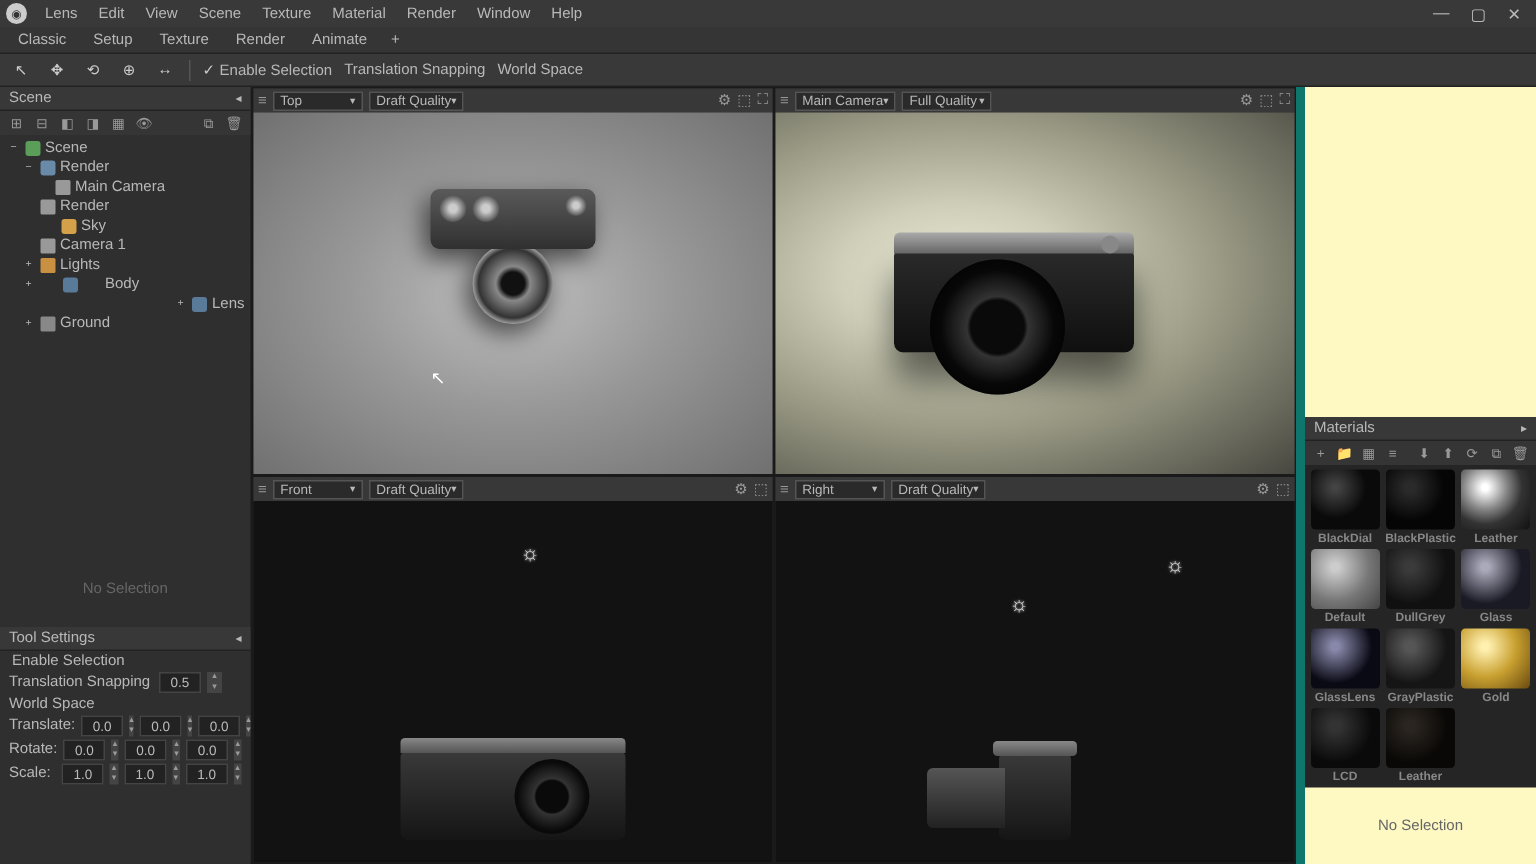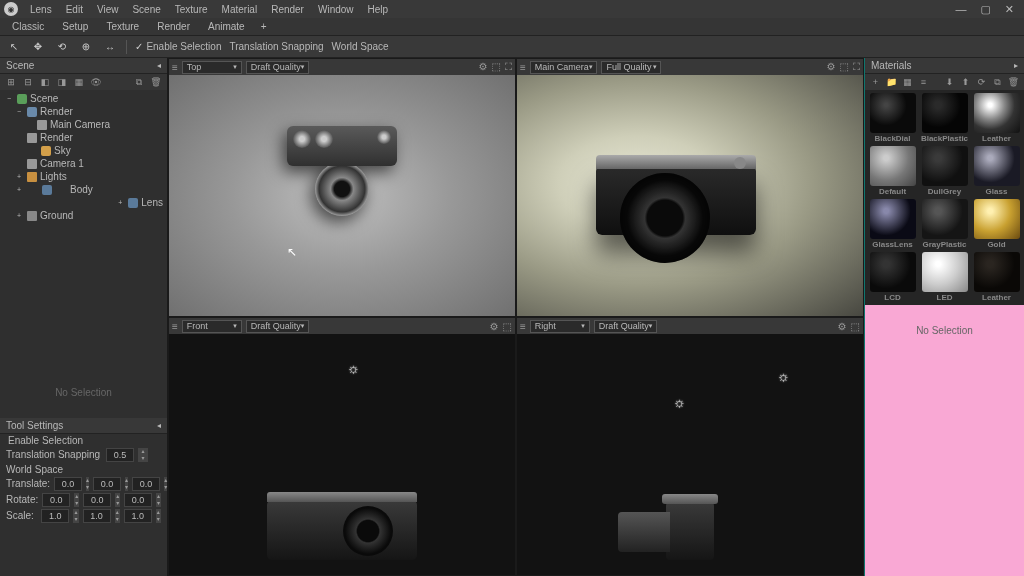--- a/index.html
+++ b/index.html
@@ -67,21 +67,21 @@
 .cam-front { position:absolute; left:50%; bottom:15px; transform:translateX(-50%); }
 .cam-front .body { width:150px; height:60px; background:linear-gradient(180deg,#3a3a3a,#151515); border-radius:5px; position:relative; }
 .cam-front .top { position:absolute; top:-8px; left:0; right:0; height:10px; background:linear-gradient(180deg,#888,#555); border-radius:3px 3px 0 0; }
 .cam-front .lensfront { position:absolute; right:24px; top:6px; width:50px; height:50px; border-radius:50%; background:radial-gradient(circle,#0a0a0a 30%,#333 34%,#0a0a0a 65%); }
 .cam-side { position:absolute; left:50%; bottom:15px; transform:translateX(-50%); }
 .cam-side .body { width:48px; height:58px; background:linear-gradient(180deg,#3a3a3a,#151515); border-radius:4px; position:relative; }
 .cam-side .top { position:absolute; top:-8px; left:-4px; right:-4px; height:10px; background:linear-gradient(180deg,#888,#555); border-radius:3px; }
 .cam-side .lensbarrel2 { position:absolute; left:-48px; top:10px; width:52px; height:40px; background:linear-gradient(180deg,#555,#222); border-radius:4px 0 0 4px; }
 .light-icon { position:absolute; color:#ddd; font-size:14px; text-shadow:0 0 2px #fff; }
 .cursor-arrow { position:absolute; color:#fff; font-size:12px; }
-.right { width:160px; background:#f9a8d4; border-left:1px solid #0f766e; display:flex; flex-direction:column; }
+.right { width:160px; background:#fef9c3; border-left:6px solid #0f766e; display:flex; flex-direction:column;justify-content:flex-end; }
 .mat-tools { background:#353535; padding:2px 4px; display:flex; align-items:center; gap:3px; flex-wrap:wrap; }
 .mat-tools .mt { width:13px; height:12px; cursor:pointer; color:#999; font-size:9px; display:flex; align-items:center; justify-content:center; }
 .mat-grid { display:grid; grid-template-columns:repeat(3,1fr); gap:1px; padding:2px; background:#252525; }
 .mat-item { display:flex; flex-direction:column; align-items:center; cursor:pointer; padding:1px;font-weight:bold; }
 .mat-swatch { width:46px; height:40px; border-radius:3px; margin-bottom:1px; }
 .mat-label { font-size:8px; color:#888; text-align:center; width:100%; overflow:hidden; white-space:nowrap; }
 .sw-blackdial { background:radial-gradient(circle at 35% 30%,#444 4%,#0a0a0a 50%); }
 .sw-blackplastic { background:radial-gradient(circle at 35% 30%,#2a2a2a 8%,#050505 55%); }
 .sw-chrome { background:radial-gradient(circle at 35% 30%,#fff 5%,#888 35%,#333 60%,#111 100%); }
 .sw-default { background:radial-gradient(circle at 35% 30%,#ccc 6%,#777 55%,#444 100%); }
@@ -399,23 +399,19 @@
         </div>
         <div class="mat-item">
           <div class="mat-swatch sw-gold"></div>
           <div class="mat-label">Gold</div>
         </div>
         <div class="mat-item">
           <div class="mat-swatch sw-lcd"></div>
           <div class="mat-label">LCD</div>
         </div>
         <div class="mat-item">
-          <div class="mat-swatch sw-led"></div>
-          <div class="mat-label">LED</div>
-        </div>
-        <div class="mat-item">
           <div class="mat-swatch sw-leather"></div>
           <div class="mat-label">Leather</div>
         </div>
       </div>
     <div class="no-sel">No Selection</div>
   </div>
 </div>
 
 </body></html>

